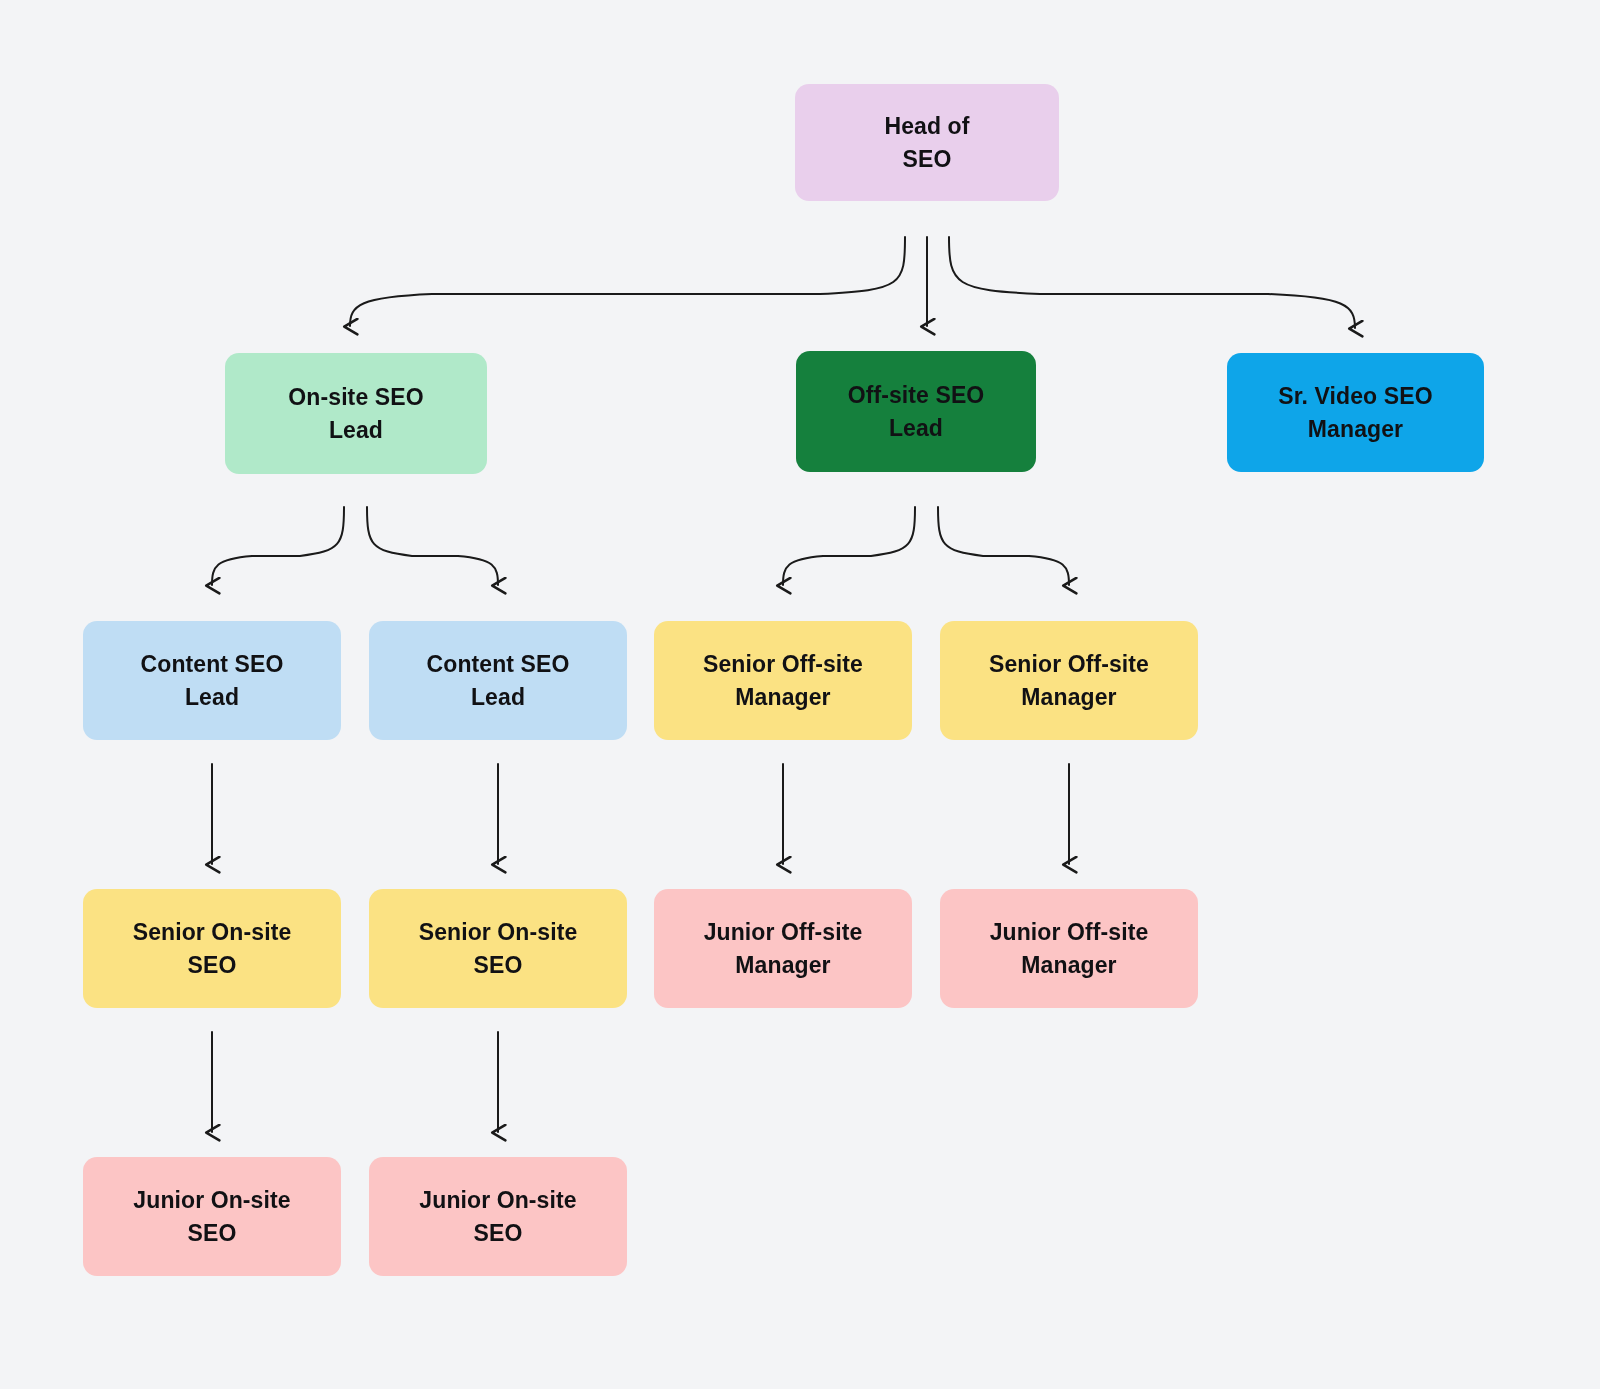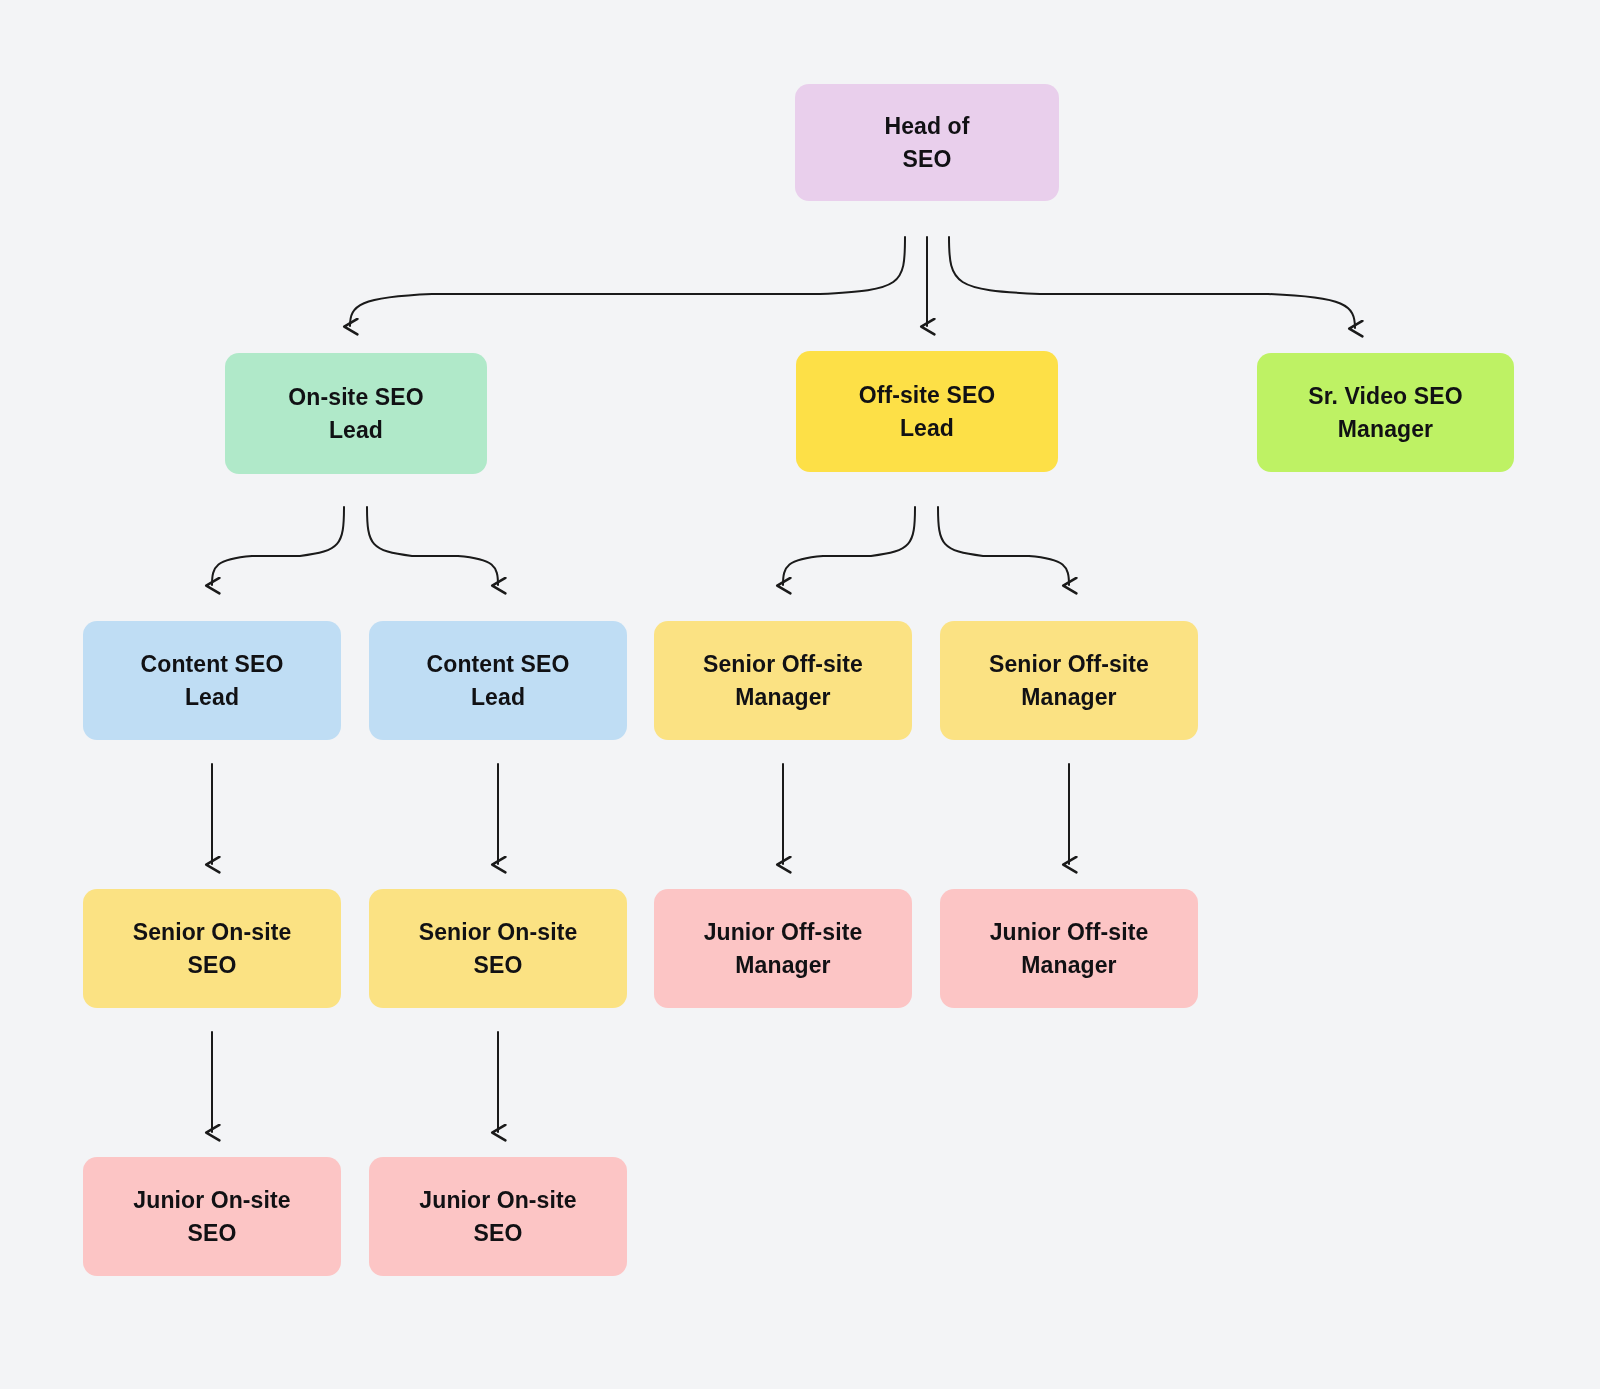--- a/index.html
+++ b/index.html
@@ -84,25 +84,25 @@
 
   <div id="node-layer">
       <div class="node" style="left: 795px; top: 84px; width: 264px; height: 117px; background: rgb(233, 207, 236);">
         <span class="node-label">Head of
 SEO</span>
       </div>
       <div class="node" style="left: 225px; top: 353px; width: 262px; height: 121px; background: rgb(176, 233, 201);">
         <span class="node-label">On-site SEO
 Lead</span>
       </div>
-      <div class="node" style="left: 796px; top: 351px; width: 262px; height: 121px; background: #fde047;">
+      <div class="node" style="left: 796px; top: 351px; width: 240px; height: 121px; background: #15803d;">
         <span class="node-label">Off-site SEO
 Lead</span>
       </div>
-      <div class="node" style="left: 1227px; top: 353px; width: 257px; height: 119px; background: #bef264; margin-left: 30px;">
+      <div class="node" style="left: 1227px; top: 353px; width: 257px; height: 119px; background: #0ea5e9;">
         <span class="node-label">Sr. Video SEO
 Manager</span>
       </div>
       <div class="node" style="left: 83px; top: 621px; width: 258px; height: 119px; background: rgb(191, 221, 244);">
         <span class="node-label">Content SEO
 Lead</span>
       </div>
       <div class="node" style="left: 369px; top: 621px; width: 258px; height: 119px; background: rgb(191, 221, 244);">
         <span class="node-label">Content SEO
 Lead</span>

